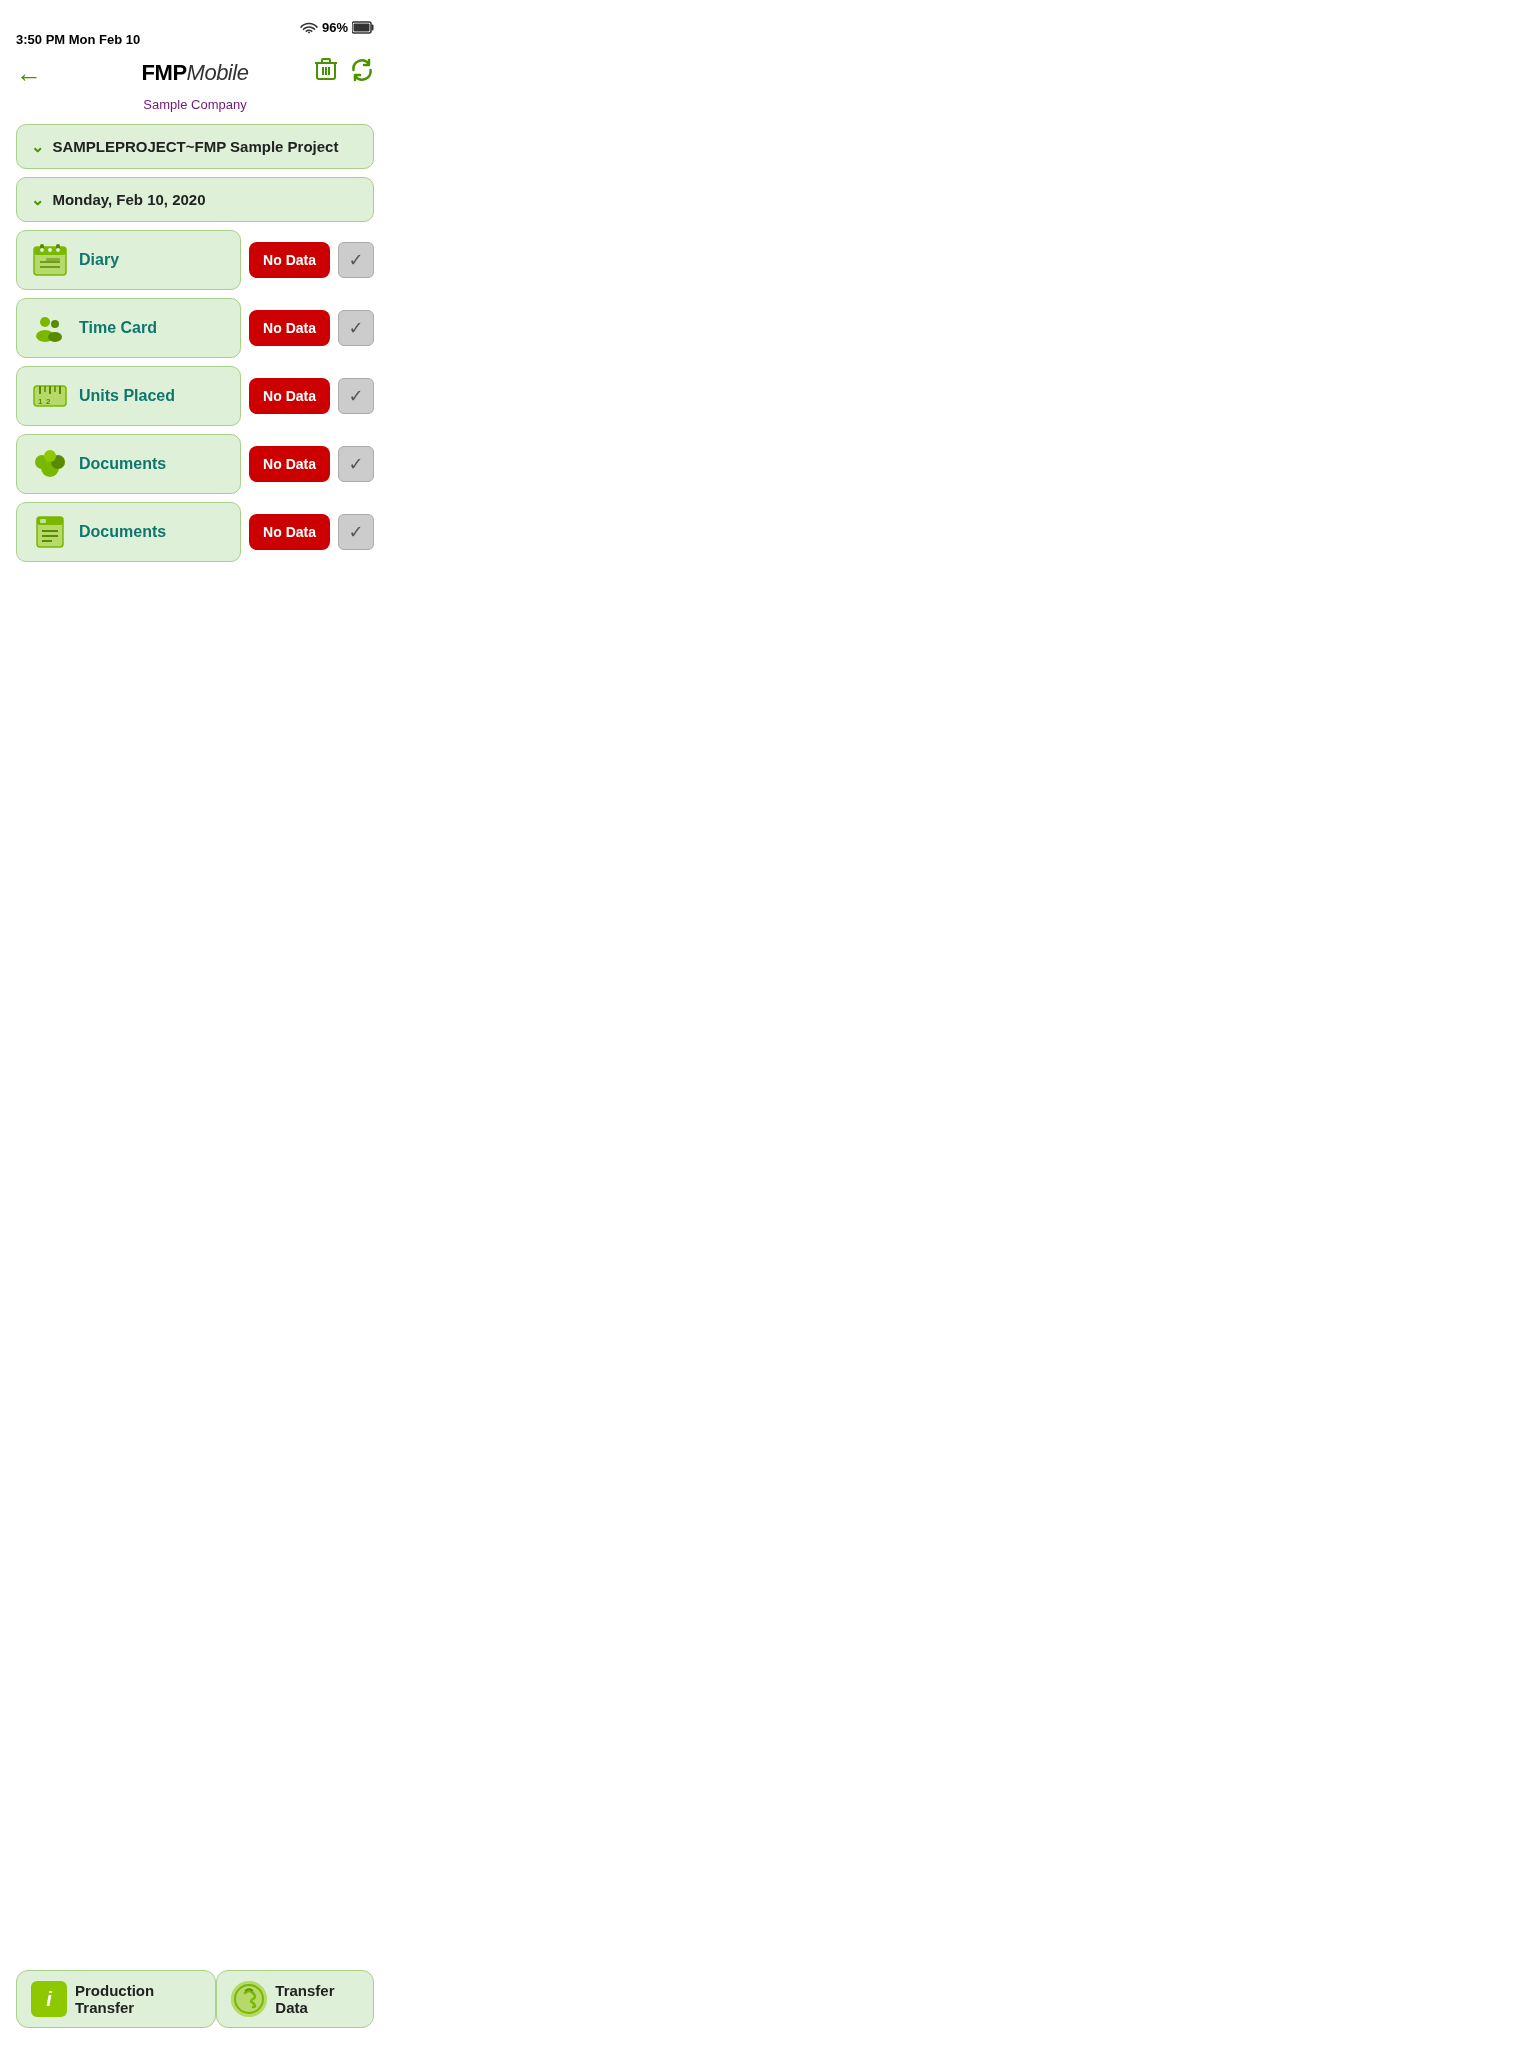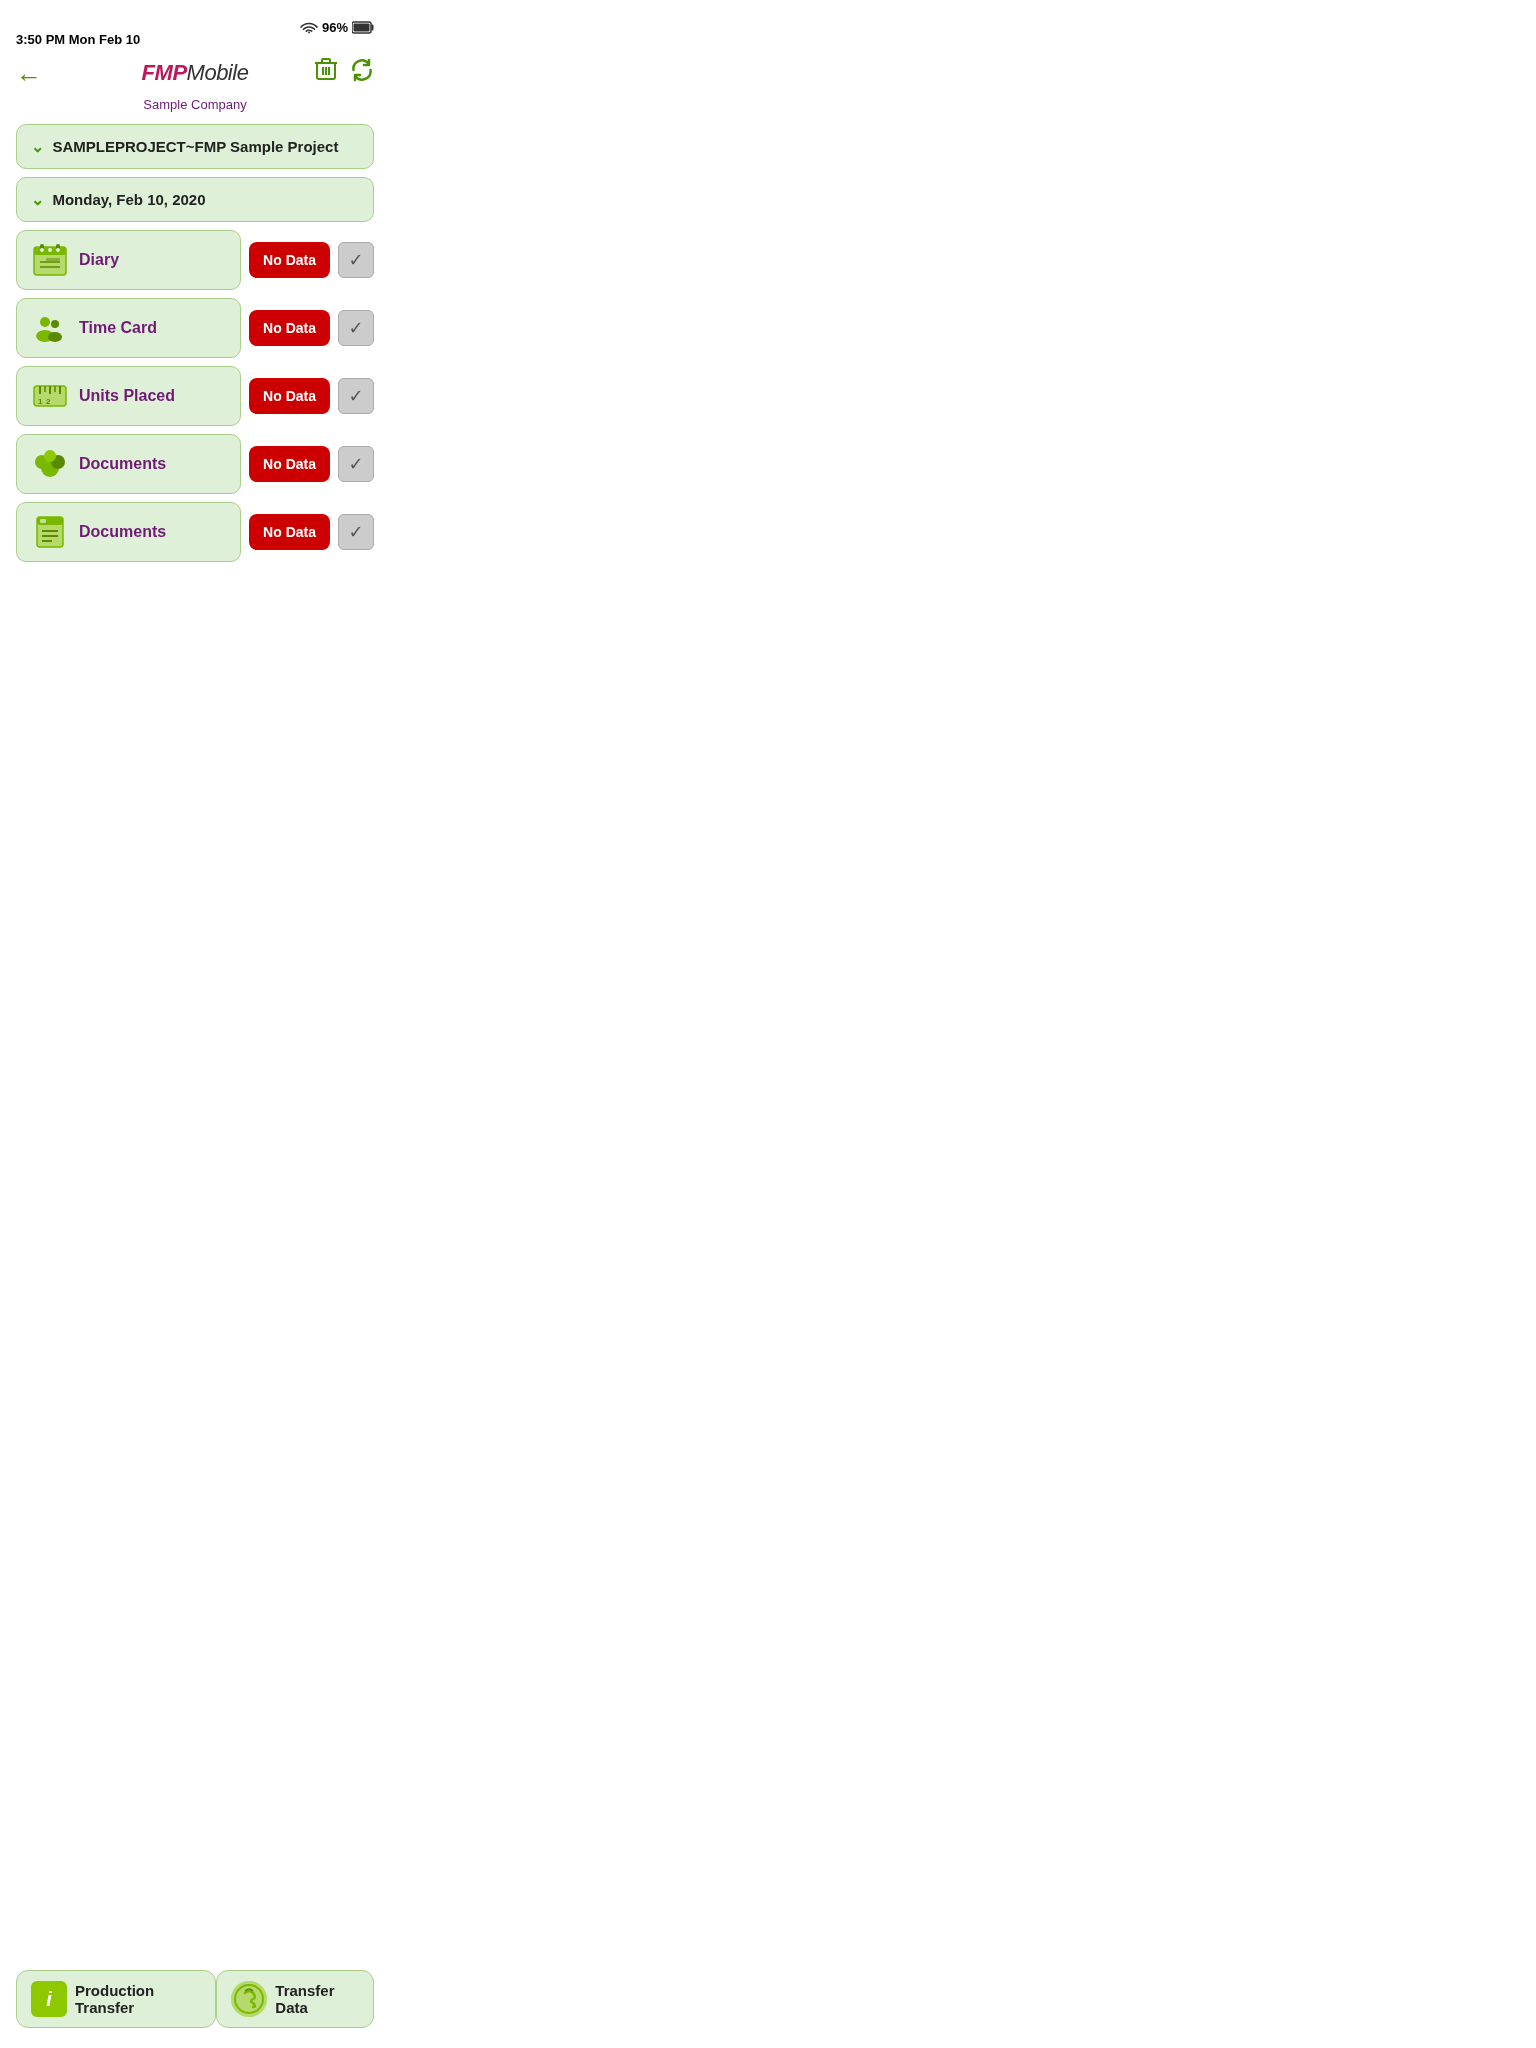--- a/index.html
+++ b/index.html
@@ -53,22 +53,21 @@
     .header-logo {
       position: absolute;
       left: 50%;
       transform: translateX(-50%);
       font-size: 22px;
       font-weight: bold;
       letter-spacing: -0.5px;
     }
 
     .logo-fmp {
-      color: #be185d;
-      font-style: italic;
+      color: #000000;
       font-weight: 900;
     }
 
     .logo-mobile {
       color: #333333;
       font-style: italic;
       font-weight: 400;
     }
 
     .header-back {
@@ -154,21 +153,21 @@
       height: 38px;
       display: flex;
       align-items: center;
       justify-content: center;
       flex-shrink: 0;
     }
 
     .menu-item-label {
       font-size: 16px;
       font-weight: 700;
-      color: #701a75;
+      color: #0f766e;
     }
 
     .no-data-btn {
       background: #cc0000;
       color: white;
       border: none;
       border-radius: 8px;
       padding: 10px 14px;
       font-size: 14px;
       font-weight: 600;

